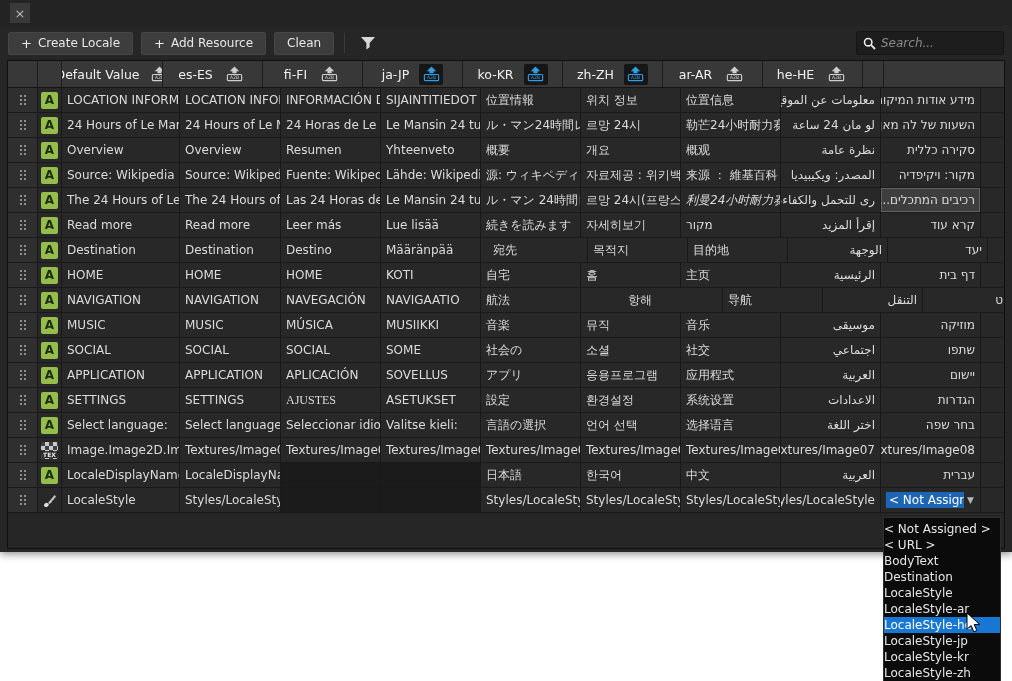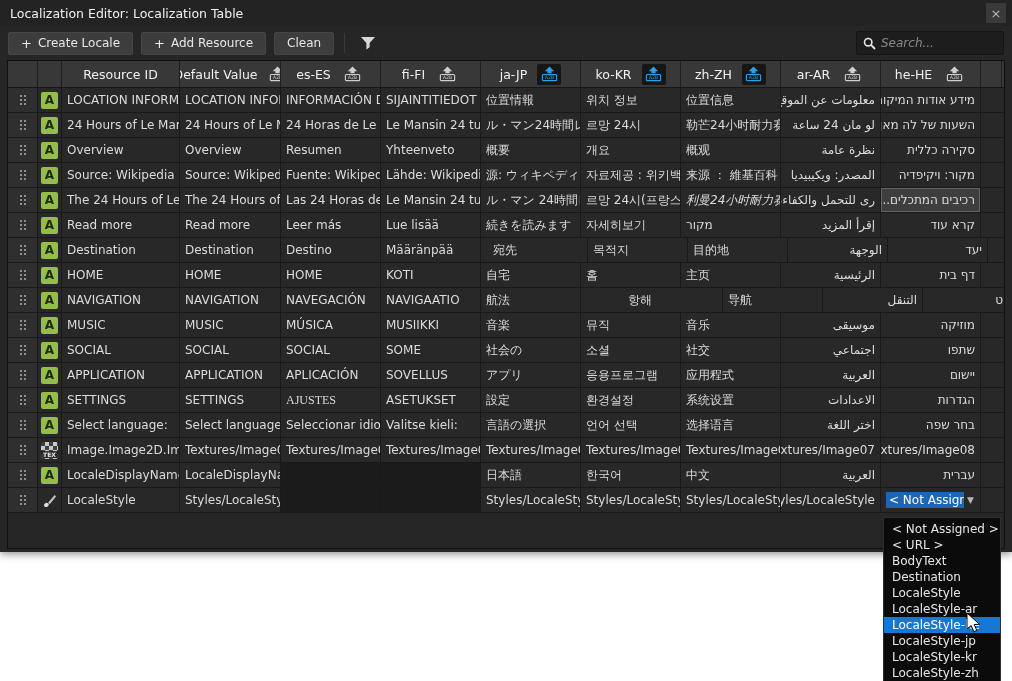--- a/index.html
+++ b/index.html
@@ -67,33 +67,32 @@
   .combo-text { background:#1d66b5; color:#fff; font-size:12px; padding:1px 1px 1px 3px;
                 white-space:nowrap; overflow:hidden; max-width:78px; }
   .combo-arrow { margin-left:auto; color:#b5b5b5; font-size:9px; padding-right:1px; }
 
   .table-footer { height:37px; background:#262626; }
 
   
   .dropdown { position:absolute; left:883px; top:517px; width:118px; height:164px;
               background:#0b0b0b; border:1px solid #2e2e2e; border-bottom:none;
               padding-top:3px; z-index:10; }
-  .ditem { height:16px; line-height:16px; padding:0 8px; color:#e6e6e6; font-size:12px; white-space:nowrap; }
+  .ditem { height:16px; line-height:16px; padding:0 0; color:#e6e6e6; font-size:12px; white-space:nowrap; }
   .ditem.hl { background:#1777d2; color:#fff; }
 
   .cursor { position:absolute; left:966px; top:612px; z-index:20; }
 </style>
 </head>
 <body>
 
 <div id="page">
   <div class="window">
 
     <div class="titlebar">
-      <span class="title">Localization Editor: Localization Table</span>
       <span class="close-btn">×</span>
     </div>
 
     <div class="toolbar">
       <div class="tbtn">
         <span class="plus">+</span>
         <span>Create Locale</span>
       </div>
       <div class="tbtn">
         <span class="plus">+</span>
@@ -116,23 +115,20 @@
             </svg>
         </span>
         <input type="text" placeholder="Search..." style="">
       </div>
     </div>
 
     <div class="table">
       <div class="hrow">
           <div class="hcell" style="width: 30px;"></div>
           <div class="hcell" style="width: 24px;"></div>
-          <div class="hcell" style="width: 118px;">
-            <span>Resource ID</span>
-          </div>
           <div class="hcell" style="width: 101px;">
             <span>Default Value</span>
             <span class="mt-icon gray">
               <svg width="19" height="16" viewBox="0 0 20 16">
                 <polygon points="10,0 15,5 12.2,5 12.2,7.2 7.8,7.2 7.8,5 5,5" fill="currentColor"></polygon>
                 <rect x="2.5" y="8.5" width="15" height="6.5" rx="1" fill="none" stroke="currentColor" stroke-width="1.2"></rect>
                 <text x="10" y="13.6" font-size="5.2" text-anchor="middle" fill="currentColor" font-family="DejaVu Sans Mono,monospace">A2B</text>
               </svg>
             </span>
           </div>

